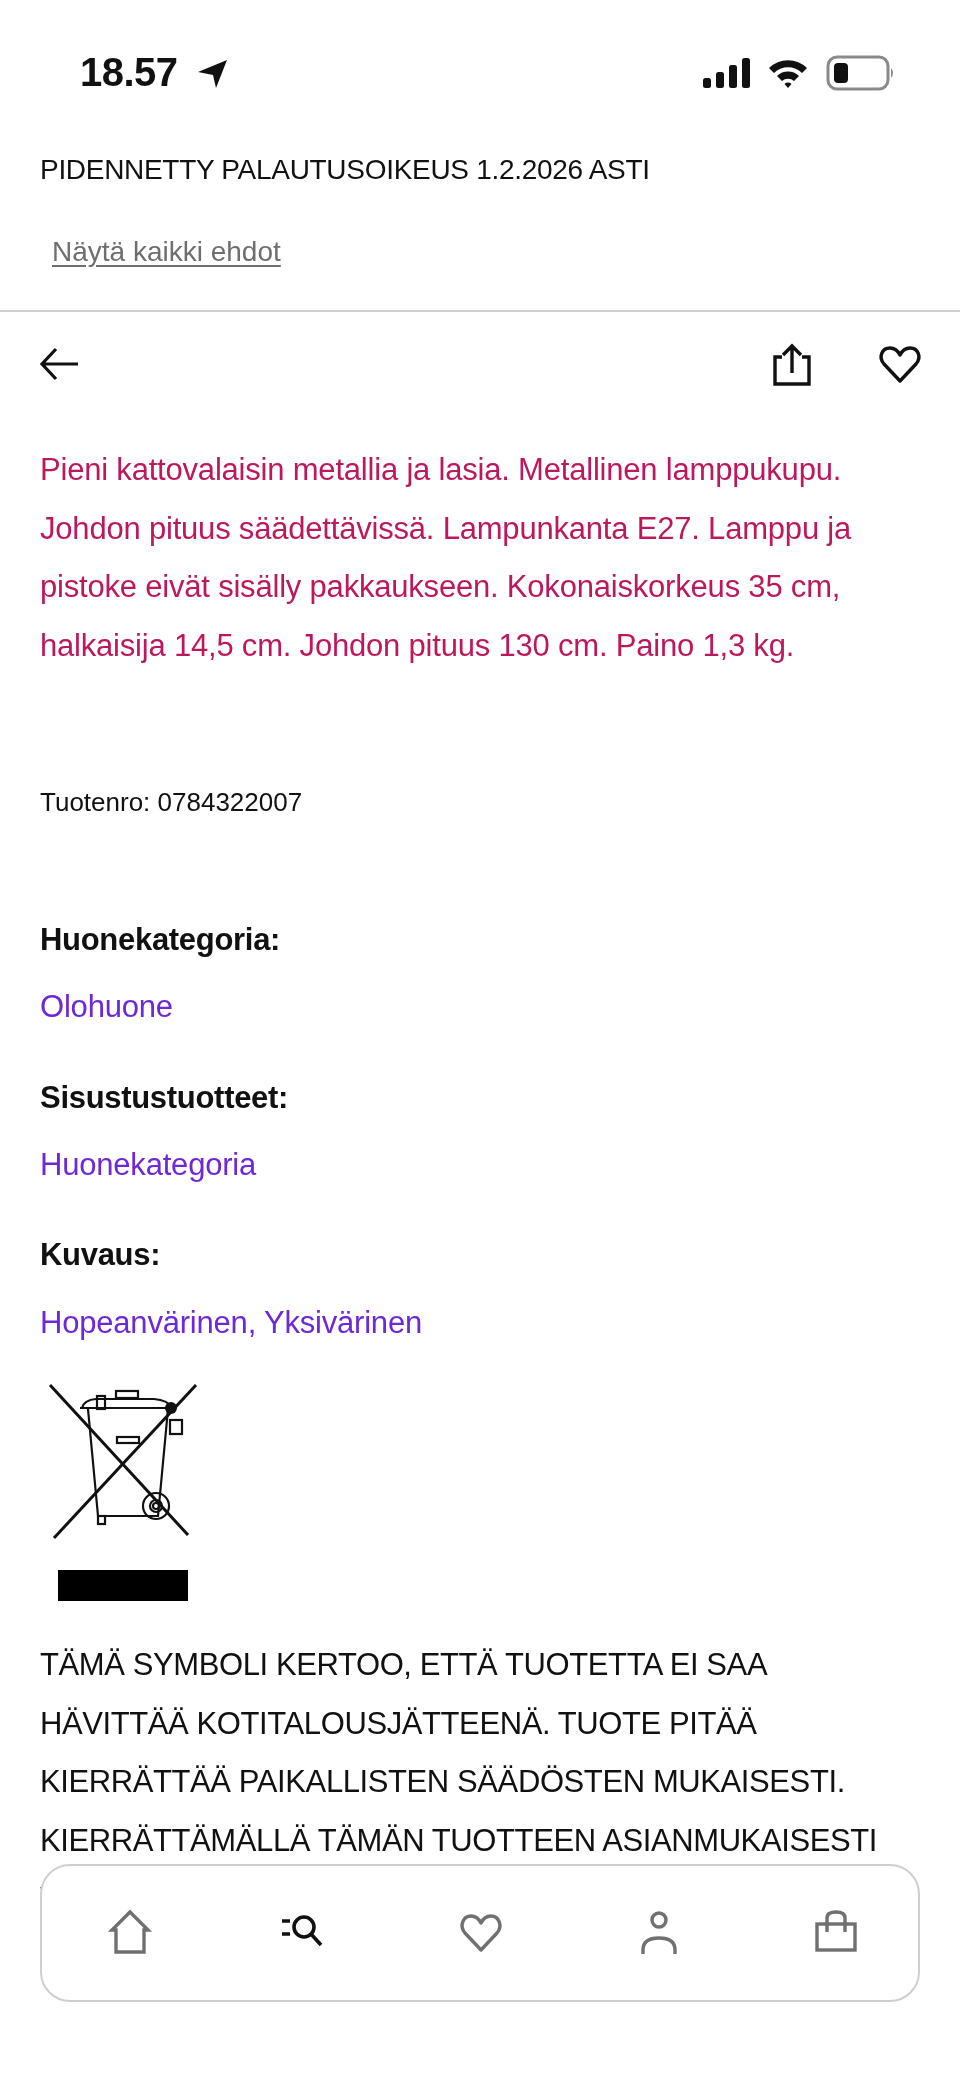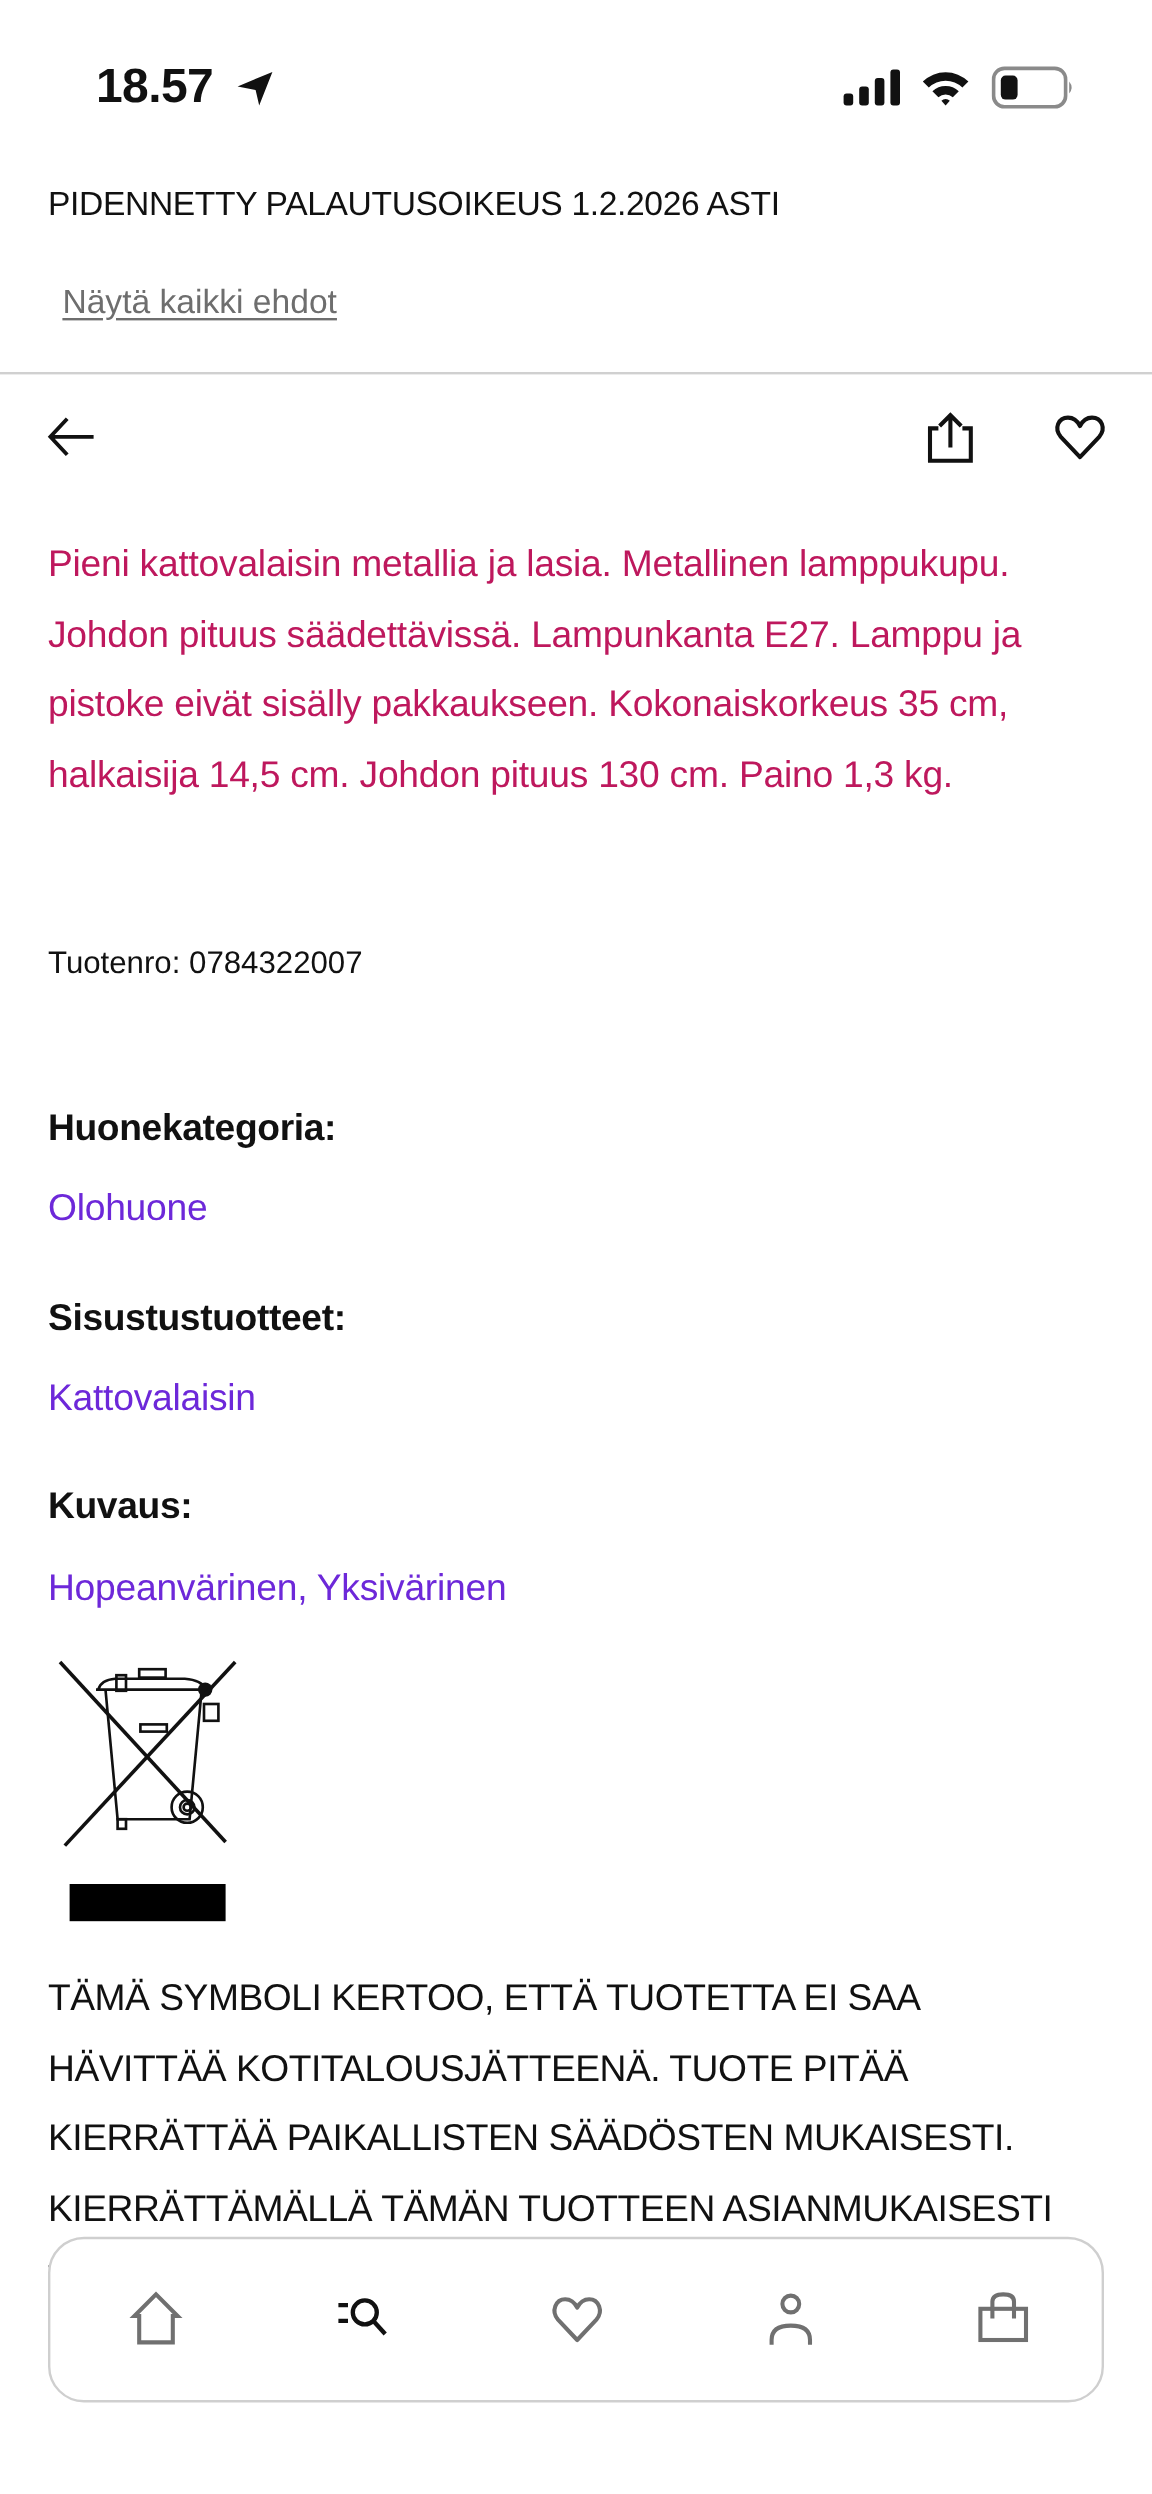--- a/index.html
+++ b/index.html
@@ -82,21 +82,21 @@
     <path d="M24 41 L8 24 C2 17 6 8 14 8 C19 8 22 11 24 15 C26 11 29 8 34 8 C42 8 46 17 40 24 Z" fill="none" stroke="#111" stroke-width="3.4" stroke-linejoin="round"></path>
   </svg>
 </div>
 
 <p class="desc">Pieni kattovalaisin metallia ja lasia. Metallinen lamppukupu. Johdon pituus säädettävissä. Lampunkanta E27. Lamppu ja pistoke eivät sisälly pakkaukseen. Kokonaiskorkeus 35 cm, halkaisija 14,5 cm. Johdon pituus 130 cm. Paino 1,3 kg.</p>
 <div class="artno">Tuotenro: 0784322007</div>
 
 <div class="attr-label" style="top:920px">Huonekategoria:</div>
 <div class="attr-value" style="top:987px">Olohuone</div>
 <div class="attr-label" style="top:1078px">Sisustustuotteet:</div>
-<div class="attr-value" style="top:1145px">Kattovalaisin</div>
+<div class="attr-value" style="top:1145px">Huonekategoria</div>
 <div class="attr-label" style="top:1235px">Kuvaus:</div>
 <div class="attr-value" style="top:1303px">Hopeanvärinen, Yksivärinen</div>
 
 <svg class="weee-icon" viewBox="0 0 154 160">
   <g fill="none" stroke="#111" stroke-width="2.2">
     <path d="M36 28 Q38 20 50 19 L108 19 Q122 20 126 28"></path>
     <path d="M34 28 H130"></path>
     <rect x="51" y="16" width="8" height="13"></rect>
     <rect x="70" y="11" width="22" height="7"></rect>
     <path d="M42 29 L52 136 H112 L122 29"></path>

